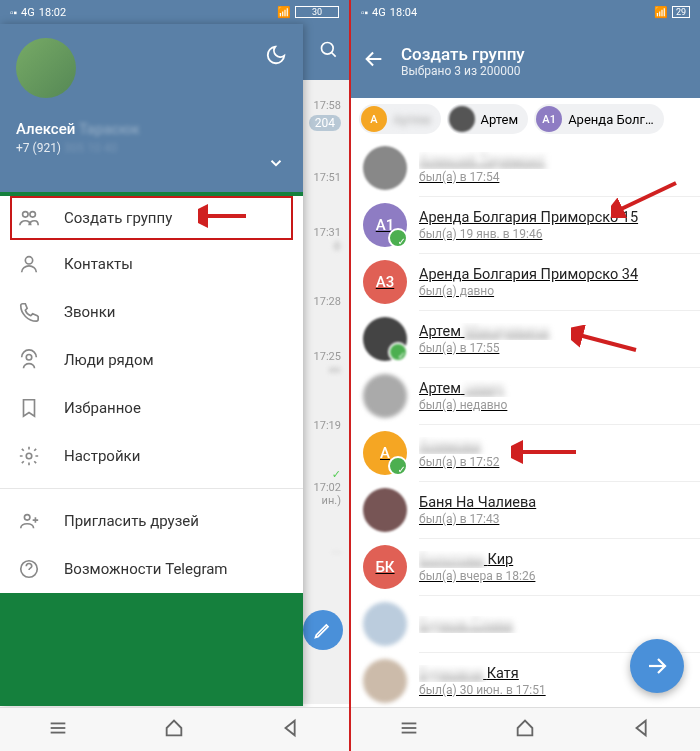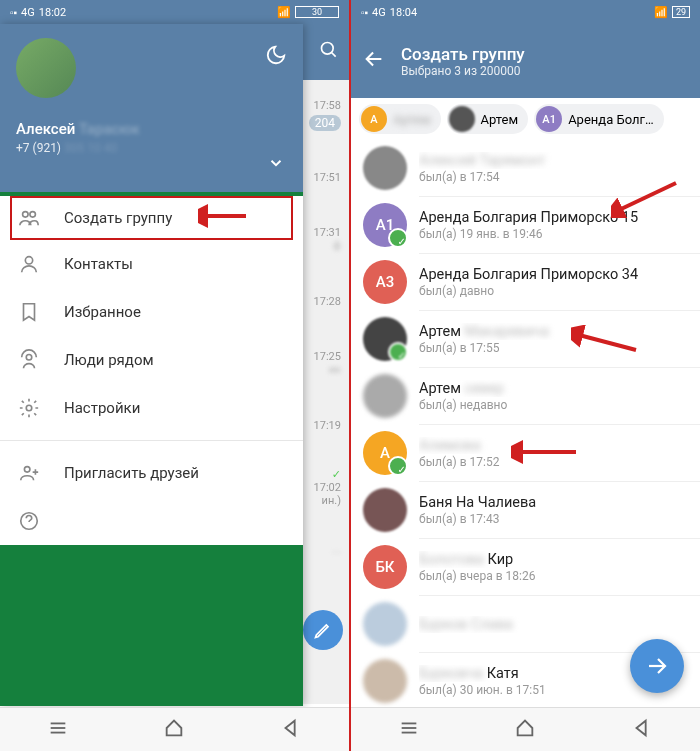--- a/index.html
+++ b/index.html
@@ -40,21 +40,21 @@
   
   .rheader { background: #5a80a7; height: 74px; color: #fff; display: flex; align-items: center; padding: 0 12px; gap: 16px; }
   .back-arrow { font-size: 20px; }
   .rheader-text { display: flex; flex-direction: column; }
   .rheader-title { font-size: 17px; font-weight: 500; }
   .rheader-sub { font-size: 12px; opacity: 0.85; }
   .chips-row { display: flex; gap: 6px; padding: 6px 8px; background: #fff; flex-wrap: wrap; }
   .chip { display: flex; align-items: center; background: #f0f1f3; border-radius: 16px; padding: 2px 10px 2px 2px; font-size: 13px; gap: 6px; }
   .chip .chip-av { width: 26px; height: 26px; border-radius: 50%; display: flex; align-items: center; justify-content: center; color: #fff; font-size: 11px; font-weight: 500; }
   .chip .blurred-text { filter: blur(3px); color: #aaa; }
-  .contacts { background: #fff; }
+  .contacts { background: #fff; text-decoration: underline; }
   .crow { display: flex; align-items: center; padding: 6px 12px; gap: 12px; height: 56px; }
   .cav { width: 44px; height: 44px; border-radius: 50%; display: flex; align-items: center; justify-content: center; color: #fff; font-weight: 500; font-size: 15px; position: relative; flex-shrink: 0; }
   .cav.photo { background: #888; filter: blur(1px); }
   .cav.check::after { content: ''; position: absolute; bottom: -1px; right: -1px; width: 16px; height: 16px; background: #4caf50; border: 2px solid #fff; border-radius: 50%; }
   .cav.checkmark::before { content: '✓'; position: absolute; bottom: 0px; right: 1px; font-size: 10px; color: #fff; z-index: 2; }
   .cinfo { flex: 1; min-width: 0; }
   .cname { font-size: 14.5px; color: #222; white-space: nowrap; overflow: hidden; text-overflow: ellipsis; }
   .cname .blurred { filter: blur(3px); color: #bbb; }
   .cstatus { font-size: 12px; color: #999; margin-top: 1px; }
   .sep-thin { height: 1px; background: #eee; margin-left: 68px; }
@@ -163,37 +163,45 @@
             <svg width="22" height="22" viewBox="0 0 24 24" fill="none" stroke="#888" stroke-width="1.8">
               <circle cx="12" cy="8" r="4"></circle>
               <path d="M4 21c0-4 4-7 8-7s8 3 8 7"></path>
             </svg>
           </span>
         <span>Контакты</span>
       </div>
       <div class="drawer-item">
         <span class="drawer-icon">
             <svg width="22" height="22" viewBox="0 0 24 24" fill="none" stroke="#888" stroke-width="1.8">
-              <path d="M6 3h12v18l-6-4-6 4V3z"></path>
-            </svg>
-          </span>
-        <span>Избранное</span>
+              <path d="M22 17v3a2 2 0 01-2 2c-9 0-17-8-17-17a2 2 0 012-2h3l2 5-2 2c1 3 3 5 6 6l2-2 5 2z"></path>
+            </svg>
+          </span>
+        <span>Звонки</span>
       </div>
       <div class="drawer-item">
         <span class="drawer-icon">
             <svg width="22" height="22" viewBox="0 0 24 24" fill="none" stroke="#888" stroke-width="1.8">
               <circle cx="12" cy="9" r="3"></circle>
               <path d="M6 21c0-3 3-5 6-5s6 2 6 5M4 9a8 8 0 0116 0"></path>
             </svg>
           </span>
         <span>Люди рядом</span>
       </div>
       <div class="drawer-item">
         <span class="drawer-icon">
             <svg width="22" height="22" viewBox="0 0 24 24" fill="none" stroke="#888" stroke-width="1.8">
+              <path d="M6 3h12v18l-6-4-6 4V3z"></path>
+            </svg>
+          </span>
+        <span>Избранное</span>
+      </div>
+      <div class="drawer-item">
+        <span class="drawer-icon">
+            <svg width="22" height="22" viewBox="0 0 24 24" fill="none" stroke="#888" stroke-width="1.8">
               <circle cx="12" cy="12" r="3"></circle>
               <path d="M12 2v3M12 19v3M4.2 4.2l2.1 2.1M17.7 17.7l2.1 2.1M2 12h3M19 12h3M4.2 19.8l2.1-2.1M17.7 6.3l2.1-2.1"></path>
             </svg>
           </span>
         <span>Настройки</span>
       </div>
       <div class="drawer-sep"></div>
       <div class="drawer-item">
         <span class="drawer-icon">
             <svg width="22" height="22" viewBox="0 0 24 24" fill="none" stroke="#888" stroke-width="1.8">
@@ -203,20 +211,21 @@
           </span>
         <span>Пригласить друзей</span>
       </div>
       <div class="drawer-item">
         <span class="drawer-icon">
             <svg width="22" height="22" viewBox="0 0 24 24" fill="none" stroke="#888" stroke-width="1.8">
               <circle cx="12" cy="12" r="9"></circle>
               <path d="M9 9a3 3 0 116 0c0 2-3 2-3 4M12 17h0"></path>
             </svg>
           </span>
+        <span>Возможности Telegram</span>
       </div>
     </div>
   </div>
 
   <svg class="left-arrow" style="left:198px;top:204px;" width="50" height="24">
       <defs>
         <marker id="ah1" markerWidth="8" markerHeight="8" refX="1" refY="3" orient="auto">
           <polygon points="0 0, 6 3, 0 6" fill="#d02020"></polygon>
         </marker>
       </defs>

